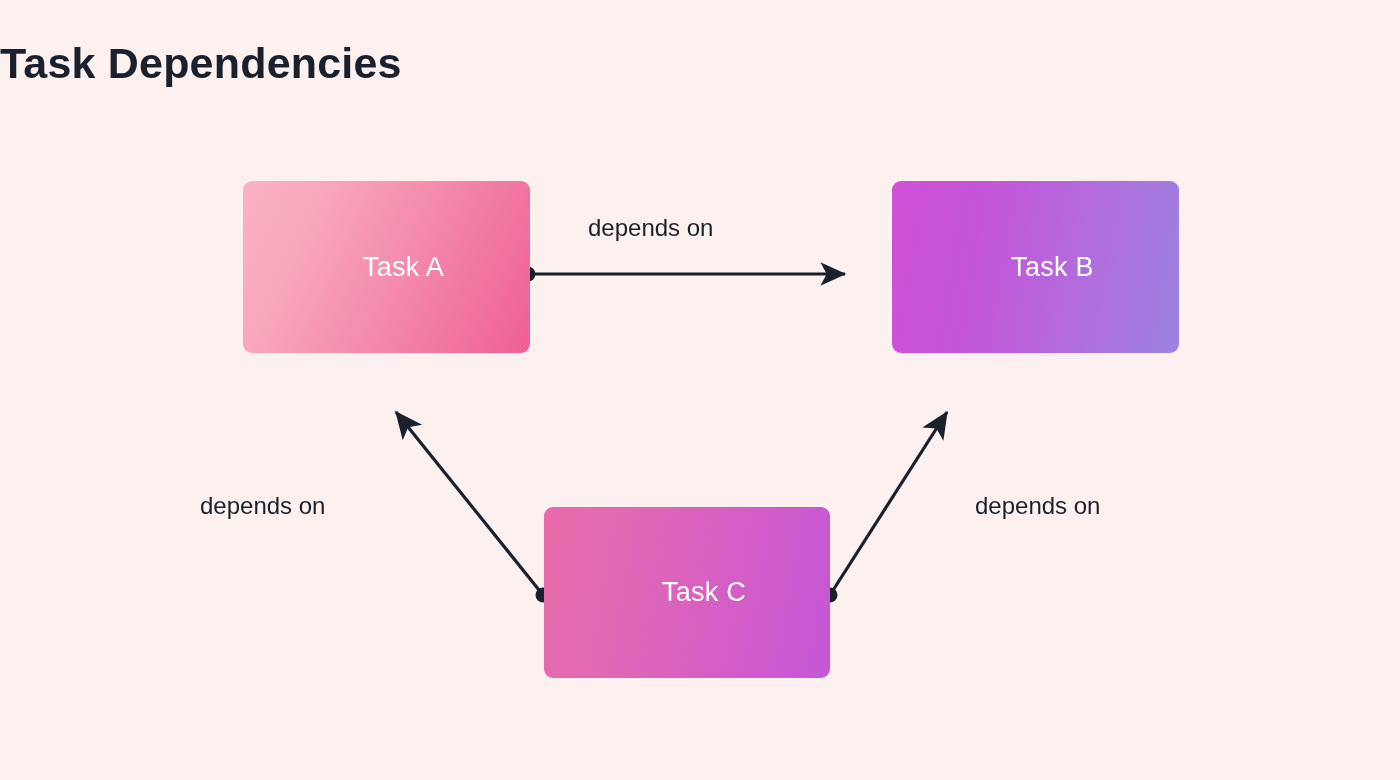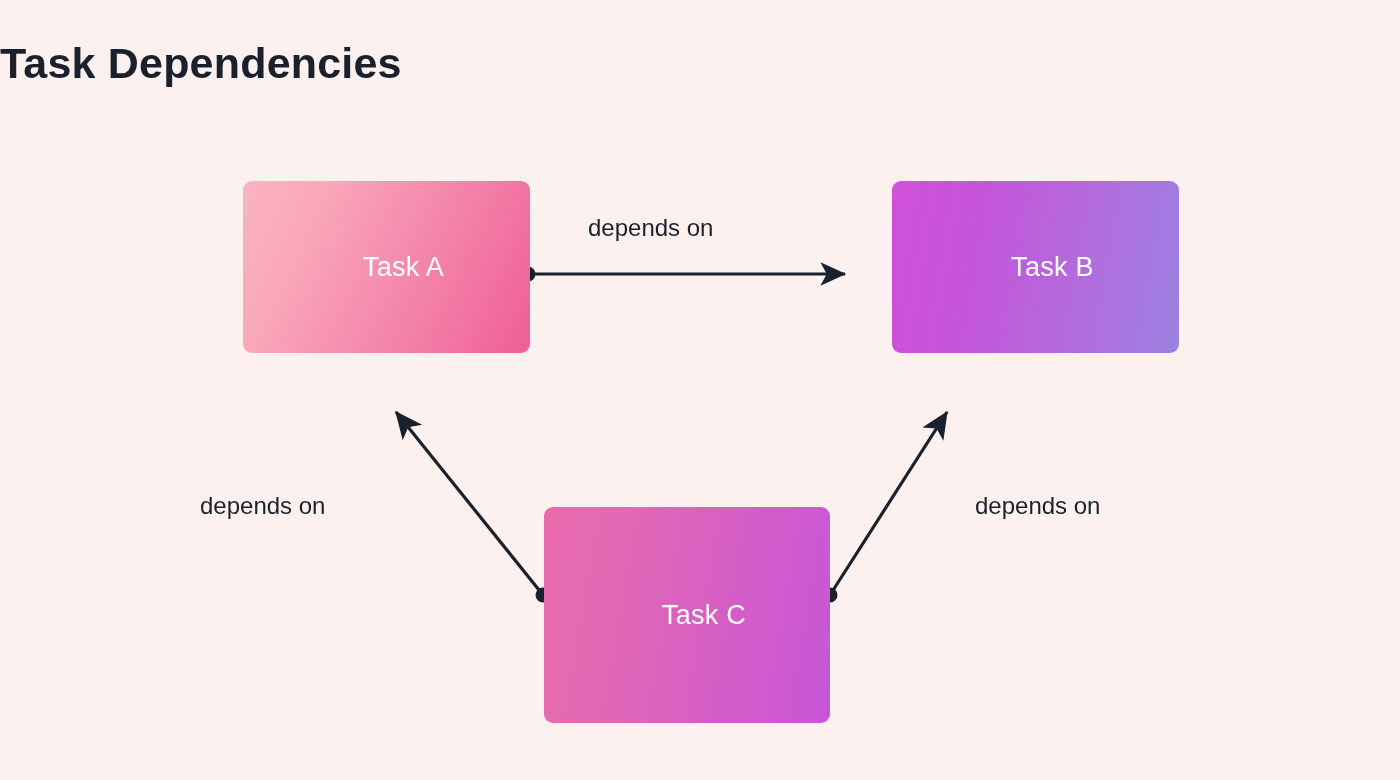--- a/index.html
+++ b/index.html
@@ -63,21 +63,21 @@
     top: 181px;
     width: 287px;
     height: 172px;
     background: linear-gradient(100deg, #cf51d8 0%, #c455d9 30%, #ad72de 75%, #9a82e0 100%);
     margin-left: 31px;
   }
   #node-task-c {
     left: 544px;
     top: 507px;
     width: 286px;
-    height: 216px;
+    height: 171px;
     background: linear-gradient(100deg, #e96bab 0%, #e168b4 28%, #d25cc9 70%, #c656d6 100%);
   }
   .edge-label {
     position: absolute;
     font-size: 24px;
     color: #1b212c;
     white-space: nowrap;
     line-height: 1;
   }
   #edge-label-a-b {

